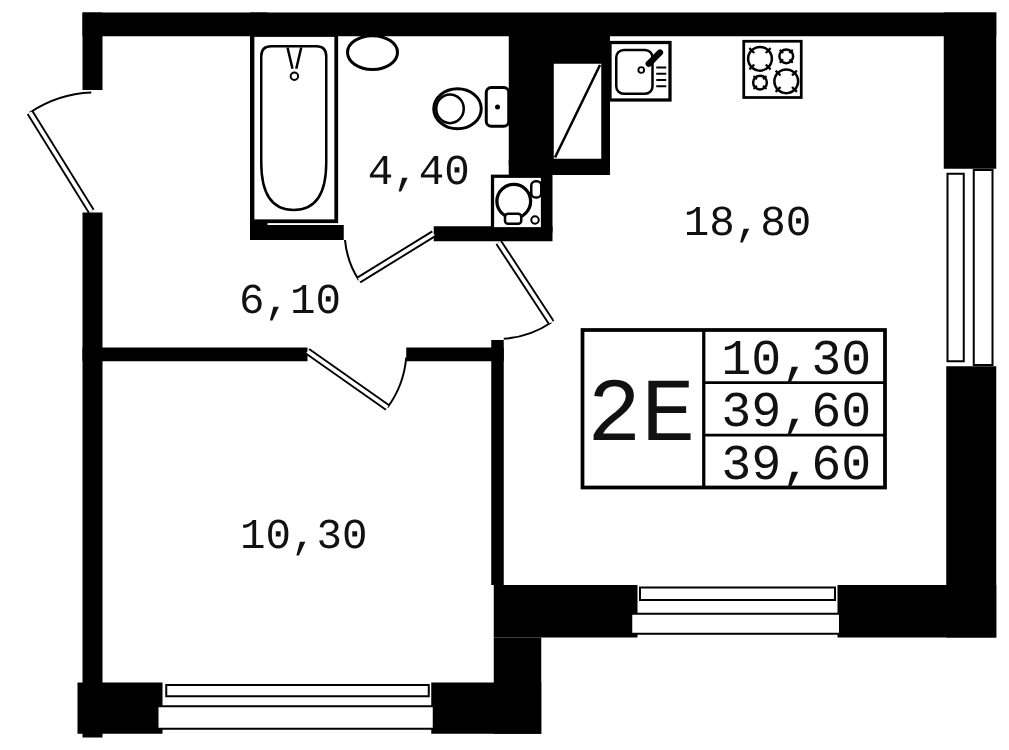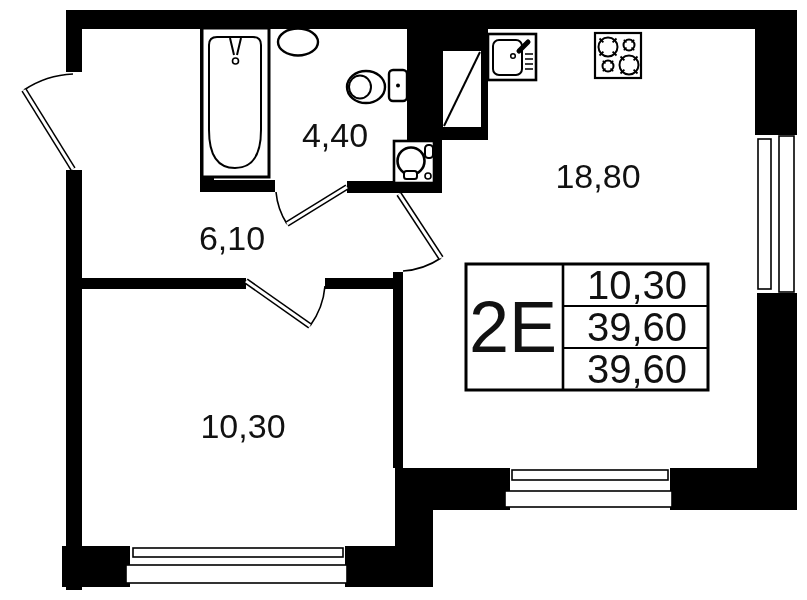--- a/index.html
+++ b/index.html
@@ -1,17 +1,17 @@
 <!DOCTYPE html>
 <html><head>
 <meta charset="utf-8">
 <style>
   html,body{margin:0;padding:0;background:#ffffff;}
   #stage{position:relative;width:807px;height:600px;background:#ffffff;overflow:hidden;
-         font-family:Liberation Sans, sans-serif;}
+         font-family:Liberation Mono, monospace;}
   svg{display:block;}
   .wall{fill:#000000;stroke:none;}
   .fix{fill:#ffffff;stroke:#000000;}
   .ln{stroke:#000000;fill:none;}
   .leaf-b{stroke:#000000;stroke-width:6;}
   .leaf-w{stroke:#ffffff;stroke-width:3;}
   .arc{stroke:#000000;stroke-width:1.6;fill:none;}
   .lbl{fill:#111111;font-size:34px;text-anchor:middle;}
   .tbl-num{fill:#111111;font-size:40px;text-anchor:middle;}
   .tbl-type{fill:#111111;font-size:72px;text-anchor:middle;}

